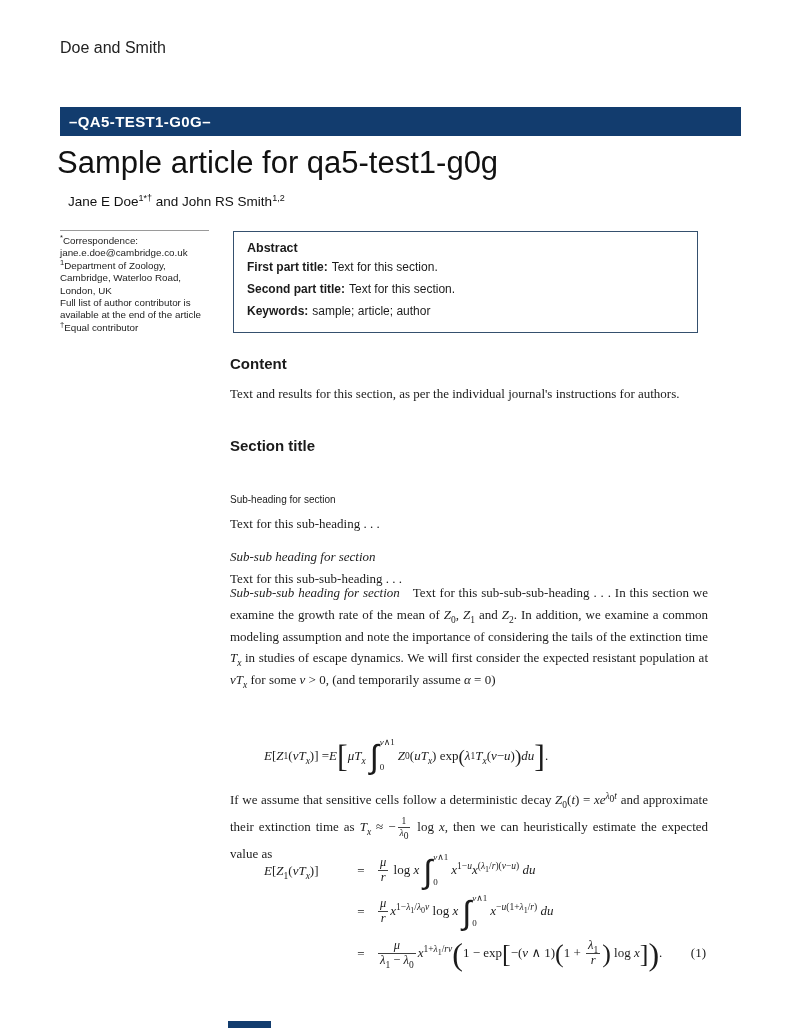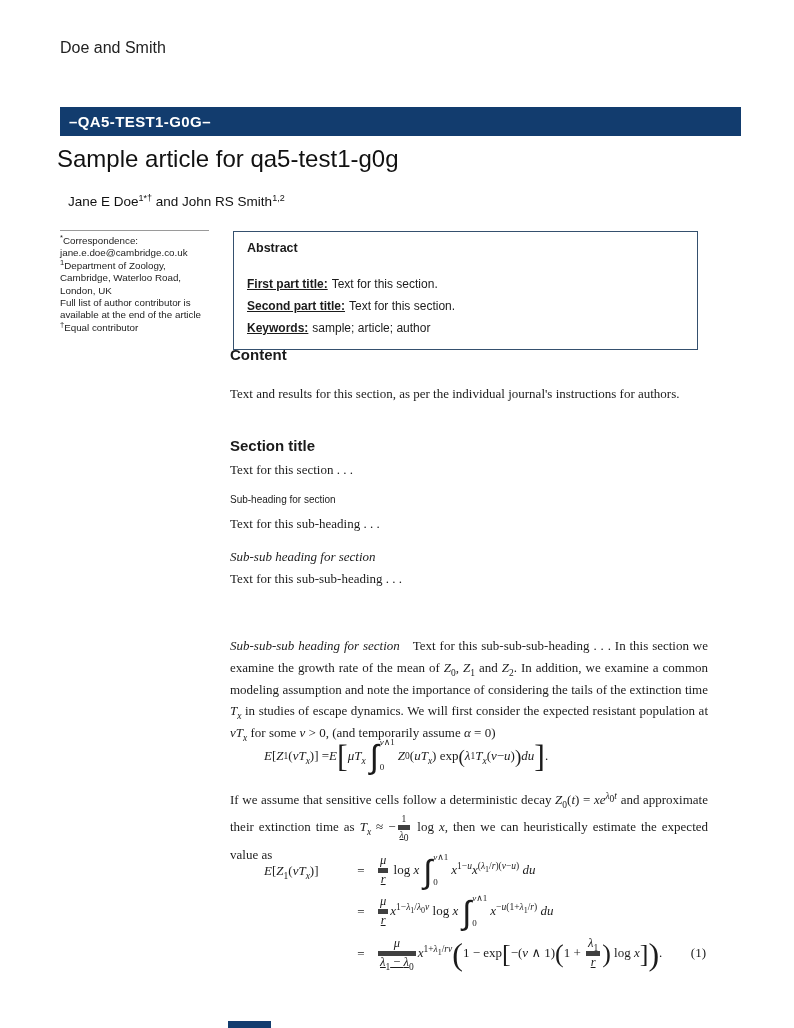--- a/index.html
+++ b/index.html
@@ -4,56 +4,56 @@
 <style>
   html,body{margin:0;padding:0;background:#ffffff;}
   .page{position:relative;width:794px;height:1028px;background:#ffffff;overflow:hidden;
         font-family:"Liberation Serif","DejaVu Serif",serif;color:#1b1b1b;}
   .abs{position:absolute;}
   .sans{font-family:"Liberation Sans","DejaVu Sans",sans-serif;}
 
   #running-head{left:60px;top:39px;font-size:16px;color:#222;}
   #banner{left:60px;top:107px;width:681px;height:29px;display:flex;align-items:center;}
   #banner-label{color:#ffffff;font-weight:bold;font-size:15px;padding-left:9px;letter-spacing:0.4px;text-align:center;}
-  #title{left:57px;top:145px;font-size:24px;color:#111;}
+  #title{left:57px;top:145px;font-size:31px;color:#111;}
   #authors{left:68px;top:194px;font-size:13.5px;color:#111;}
   #authors sup{font-size:9px;}
 
   #side-rule{left:60px;top:230px;width:149px;height:1px;background:#9a9a9a;}
   #sidebar{left:60px;top:235px;width:158px;font-size:9.8px;line-height:12.4px;color:#222;}
   #sidebar sup{font-size:7.5px;line-height:0;}
 
   #abstract{left:233px;top:231px;width:437px;border:1.3px solid #35506e;padding:9px 13px 10px;}
-  #abstract-heading{font-size:12.5px;font-weight:bold;margin-bottom:18px;}
+  #abstract-heading{font-size:12.5px;font-weight:bold;margin-bottom:1px;}
   .abs-row{font-size:12px;line-height:22px;}
-  .abs-row .lbl{font-weight:bold;margin-right:4px;text-decoration:underline;}
+  .abs-row .lbl{font-weight:bold;margin-right:4px;}
 
   .mcol{left:230px;width:478px;}
   .h1m{font-size:15px;font-weight:bold;}
   .h2m{font-size:10px;font-weight:normal;}
   .h3m{font-size:13px;font-style:italic;font-family:"Liberation Serif","DejaVu Serif",serif;}
   .ptxt{font-size:13px;line-height:21px;}
   .just{text-align:justify;}
-  #content-h{top:346px;} #content-p{top:383px;}
+  #content-h{top:355px;} #content-p{top:383px;}
   #section-h{top:437px;} #section-p{top:459px;}
   #subsec-h{top:494px;}  #subsec-p{top:513px;}
   #subsub-h{top:549px;}  #subsub-p{top:568px;}
-  #para4{top:635px;line-height:21.8px;}
+  #para4{top:582px;line-height:21.8px;}
   #para5{top:786px;line-height:27px;}
 
   sup,sub{line-height:0;}
   .ptxt sup,.math sup{font-size:9.5px;}
   .ptxt sub,.math sub{font-size:9.5px;}
   .math sup sub,.math sup i sub{font-size:8px;}
 
   #eq1{top:727px;height:58px;padding-left:34px;display:flex;align-items:center;}
   .math{font-size:13px;white-space:nowrap;}
   .frac{display:inline-block;vertical-align:middle;text-align:center;line-height:1.1;font-size:12.5px;margin:0 2px;position:relative;top:-1px;}
   .frac .num{display:block;padding:0 2px;}
-  .frac .den{display:block;border-top:5px solid #404040;padding:0 2px;text-decoration:underline;}
+  .frac .den{display:block;border-top:1px solid #404040;padding:0 2px;}
   .frac.sm{font-size:9.5px;}
   .intgrp{display:inline-flex;align-items:center;margin:0 3px 0 4px;vertical-align:middle;}
   .intsym{font-size:33px;line-height:1;font-family:"DejaVu Sans",sans-serif;font-weight:200;}
   .lims{display:inline-flex;flex-direction:column;justify-content:space-between;height:38px;font-size:9px;line-height:1;margin-left:1px;padding:1px 0 3px 0;box-sizing:border-box;}
   .b1{font-size:19px;vertical-align:middle;line-height:1;}
   .b2{font-size:26px;vertical-align:middle;line-height:1;}
   .b3{font-size:32px;vertical-align:middle;line-height:1;}
 
   #eqarr{top:850px;height:126px;}
   .earow{display:flex;align-items:center;padding-left:34px;}
@@ -102,21 +102,20 @@
     </div>
     <div class="abs-row">
       <span class="lbl">Keywords:</span><span>sample; article; author</span>
     </div>
   </div>
 
   <div id="content-h" class="abs mcol sans h1m">Content</div>
   <div id="content-p" class="abs mcol ptxt just">Text and results for this section, as per the individual journal's instructions for authors.</div>
 
   <div id="section-h" class="abs mcol sans h1m">Section title</div>
-  <div id="section-p" class="abs mcol ptxt">Text for this section . . .</div>
 
   <div id="subsec-h" class="abs mcol sans h2m">Sub-heading for section</div>
   <div id="subsub-h" class="abs mcol h3m">Sub-sub heading for section</div>
 
   <div id="subsec-p" class="abs mcol ptxt">Text for this sub-heading . . .</div>
   <div id="subsub-p" class="abs mcol ptxt">Text for this sub-sub-heading . . .</div>
 
   <div id="para4" class="abs mcol ptxt just"><i>Sub-sub-sub heading for section</i> Text for this sub-sub-sub-heading . . . In this section we examine the growth rate of the mean of <i>Z</i><sub>0</sub>, <i>Z</i><sub>1</sub> and <i>Z</i><sub>2</sub>. In addition, we examine a common modeling assumption and note the importance of considering the tails of the extinction time <i>T<sub>x</sub></i> in studies of escape dynamics. We will first consider the expected resistant population at <i>vT<sub>x</sub></i> for some <i>v</i> &gt; 0, (and temporarily assume <i>α</i> = 0)</div>
 
   <div id="eq1" class="abs mcol math"><i>E</i>[<i>Z</i><sub>1</sub>(<i>vT<sub>x</sub></i>)] = <i>E</i><span class="b3">[</span><i>μT<sub>x</sub></i><span class="intgrp">

